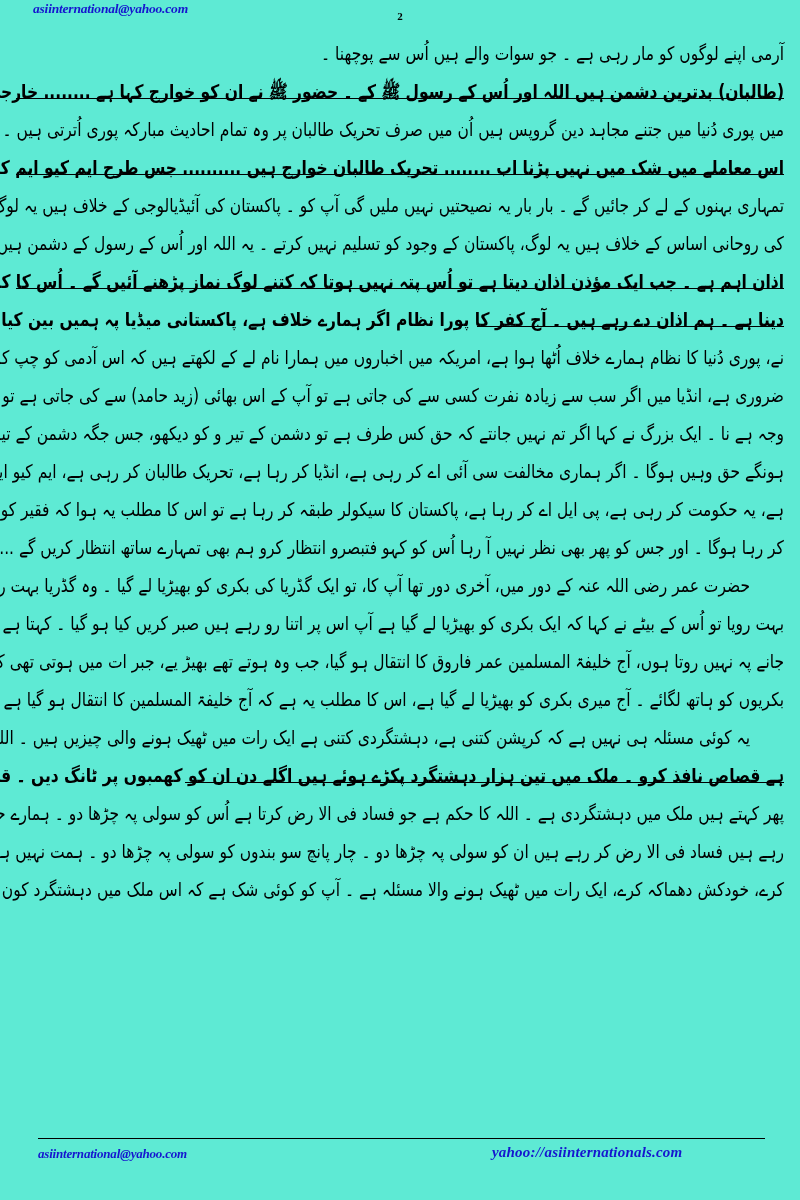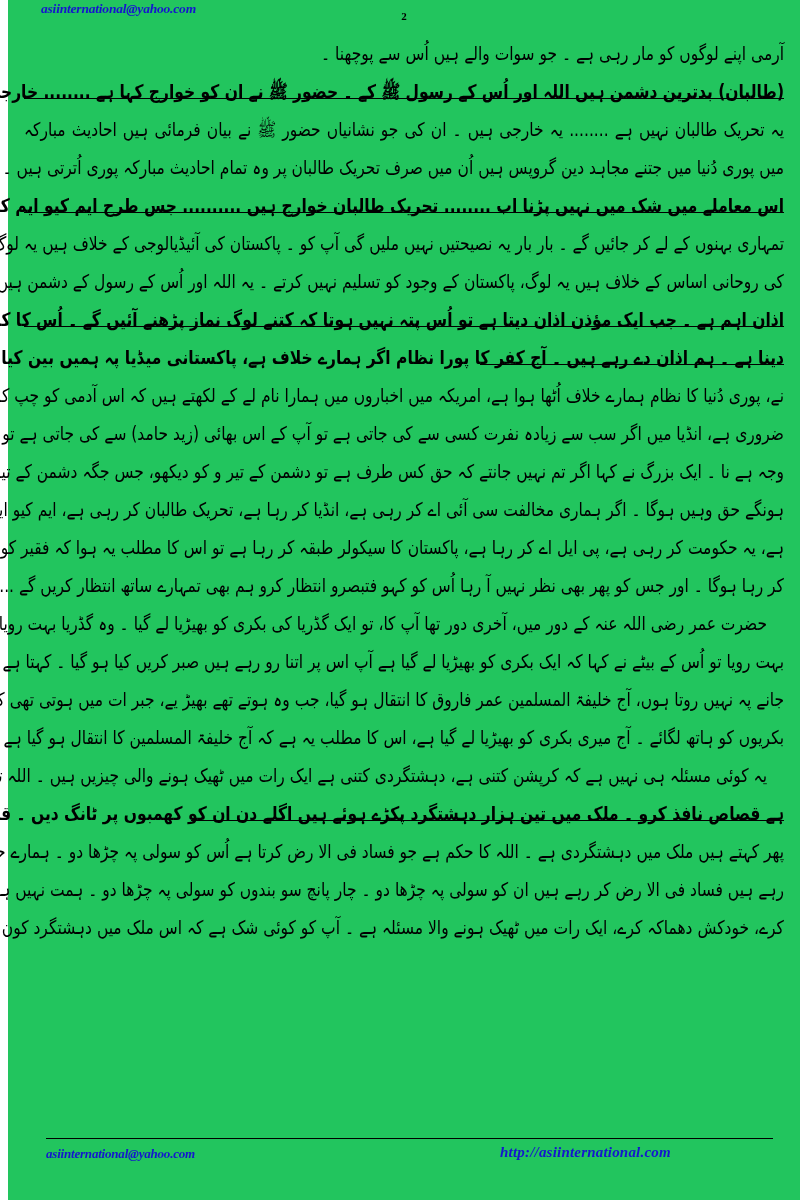--- a/index.html
+++ b/index.html
@@ -11,22 +11,21 @@
     width: 800px;
     height: 1200px;
     position: relative;
     font-family: "Liberation Serif", serif;
     overflow: hidden;
   }
 
   .page {
     position: absolute;
     inset: 0;
-    background: #22c55e;
-    margin-left: 8px;
+    background: #5eead4;
   }
 
   
   .header {
     position: absolute;
     top: 0;
     left: 0;
     right: 0;
     height: 26px;
   }
@@ -72,21 +71,21 @@
     text-align: justify;
     text-align-last: justify;
     white-space: nowrap;
     color: #000;
     font-family: "DejaVu Sans", sans-serif;
     font-size: 15.5px;
     line-height: 1;
     height: 38px;
     display: flex;
     align-items: flex-end;
-    justify-content: center;
+    justify-content: flex-start;
     overflow: visible;
   }
   .ln > span {
     display: inline-block;
     width: 100%;
     text-align: justify;
     text-align-last: justify;
     transform: scaleY(1.22);
     transform-origin: bottom right;
   }
@@ -178,23 +177,20 @@
   </div>
 
   <div class="body-block" id="body-block">
       <div class="ln ragged">
         <span>آرمی اپنے لوگوں کو مار رہی ہے ۔ جو سوات والے ہیں اُس سے پوچھنا ۔</span>
       </div>
       <div class="ln head">
         <span>(طالبان) بدترین دشمن ہیں اللہ اور اُس کے رسول ﷺ کے ۔ حضور ﷺ نے ان کو خوارج کہا ہے ........ خارجی ۔</span>
       </div>
       <div class="ln ">
-        <span>یہ تحریک طالبان نہیں ہے ........ یہ خارجی ہیں ۔ ان کی جو نشانیاں حضور ﷺ نے بیان فرمائی ہیں احادیث مبارکہ</span>
-      </div>
-      <div class="ln ">
         <span>میں پوری دُنیا میں جتنے مجاہد دین گروپس ہیں اُن میں صرف تحریک طالبان پر وہ تمام احادیث مبارکہ پوری اُترتی ہیں ۔ وہ</span>
       </div>
       <div class="ln head">
         <span>اس معاملے میں شک میں نہیں پڑنا اب ........ تحریک طالبان خوارج ہیں .......... جس طرح ایم کیو ایم کٹی بانی ہے ۔</span>
       </div>
       <div class="ln ">
         <span>تمہاری بہنوں کے لے کر جائیں گے ۔ بار بار یہ نصیحتیں نہیں ملیں گی آپ کو ۔ پاکستان کی آئیڈیالوجی کے خلاف ہیں یہ لوگ، پاکستان</span>
       </div>
       <div class="ln ">
         <span>کی روحانی اساس کے خلاف ہیں یہ لوگ، پاکستان کے وجود کو تسلیم نہیں کرتے ۔ یہ اللہ اور اُس کے رسول کے دشمن ہیں ........</span>
@@ -248,16 +244,16 @@
         <span>رہے ہیں فساد فی الا رض کر رہے ہیں ان کو سولی پہ چڑھا دو ۔ چار پانچ سو بندوں کو سولی پہ چڑھا دو ۔ ہمت نہیں ہوگی کوئی کرپشن</span>
       </div>
       <div class="ln ragged">
         <span>کرے، خودکش دھماکہ کرے، ایک رات میں ٹھیک ہونے والا مسئلہ ہے ۔ آپ کو کوئی شک ہے کہ اس ملک میں دہشتگرد کون ہے</span>
       </div>
     </div>
 
   <div class="footer">
     <div class="footer-rule"></div>
     <div class="ftr-email">asiinternational@yahoo.com</div>
-    <div class="ftr-url">http://asiinternational.com</div>
+    <div class="ftr-url">yahoo://asiinternationals.com</div>
   </div>
 
 </div>
 
 </body></html>

